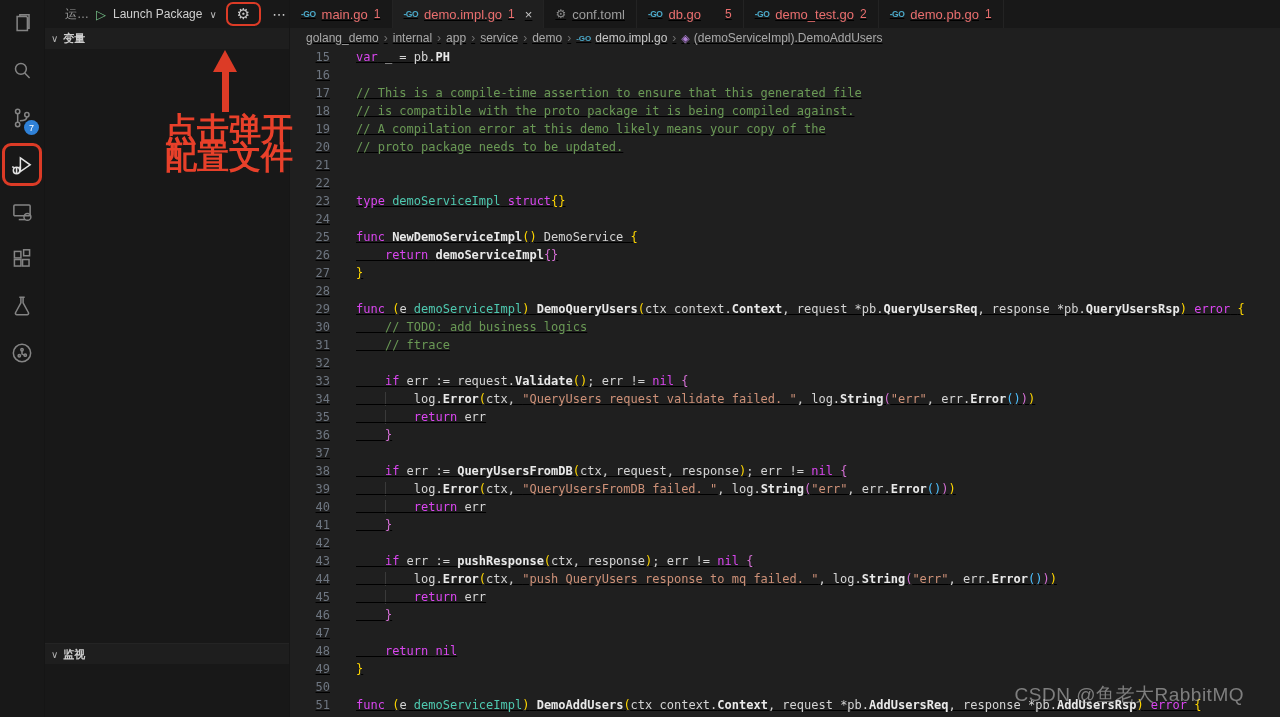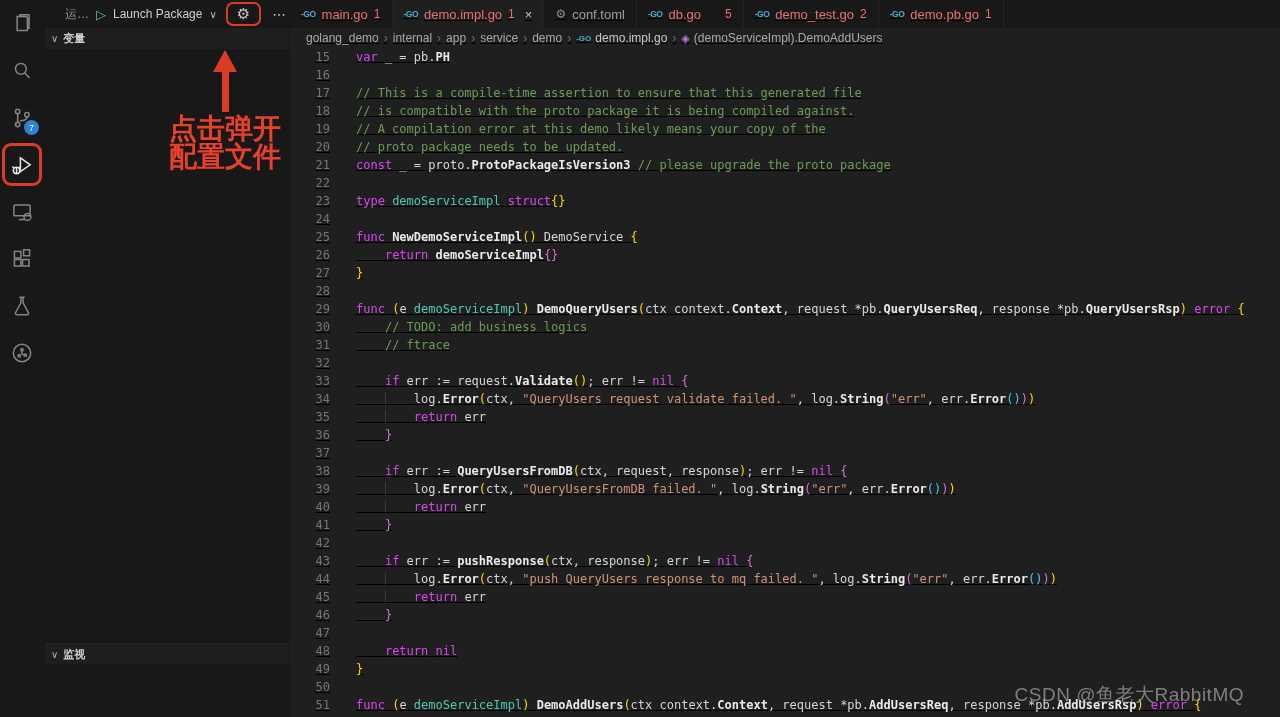--- a/index.html
+++ b/index.html
@@ -30,21 +30,21 @@
   .section-header { height:21px; flex:none; background:#1e1e1e; display:flex; align-items:center; gap:5px;
     color:#cccccc; font-size:11px; font-weight:bold; padding-left:6px; }
   .sh-chevron { color:#b0b0b0; font-size:10px; font-weight:normal; }
   .sidebar-body { flex:1; background:#181818; }
   .watch-header { border-top:1px solid #242424; }
   .watch-body { height:53px; flex:none; background:#181818; }
   
   .annot { position:absolute; left:120px; top:50px; width:120px; pointer-events:none; text-align:center; }
   .annot-head { width:0; height:0; margin:0 auto; border-left:12px solid transparent; border-right:12px solid transparent; border-bottom:22px solid #dc3b26; }
   .annot-shaft { width:7px; height:40px; background:#dc3b26; margin:0 auto; }
-  .annot-text { margin-top:3px; color:#e8402a; font-size:28px; font-weight:bold; line-height:28px; white-space:nowrap; }
+  .annot-text { margin-top:3px; color:#e8402a; font-size:32px; font-weight:bold; line-height:28px; white-space:nowrap; }
   
   .main { flex:1; min-width:0; display:flex; flex-direction:column;text-decoration:underline; }
   .tabbar { height:28px; flex:none; background:#181818; display:flex; font-size:13px; }
   .tab { display:flex; align-items:center; padding:0 11px; gap:6px; border-right:1px solid #232323; background:#181818; white-space:nowrap; }
   .tab.active { background:#1f1f1f; }
   .tab-go { color:#4ba8c8; font-size:8.5px; font-weight:bold; letter-spacing:-0.5px; }
   .tab-gear { color:#8a8a8a; font-size:12px; }
   .tab-name.err { color:#ea6f6f; }
   .tab-name.plain { color:#9d9d9d; }
   .tab-badge { color:#ea6f6f; font-size:12px; }
@@ -232,21 +232,21 @@
           <span>(demoServiceImpl).DemoAddUsers</span>
         </span>
       </div>
     <div class="code">
         <div class="code-line"><span class="ln">15</span><span class="lt"><span class="tok-kw">var</span><span class="tok-d"> _ = pb.</span><span class="tok-fn">PH</span></span></div>
         <div class="code-line"><span class="ln">16</span><span class="lt"></span></div>
         <div class="code-line"><span class="ln">17</span><span class="lt"><span class="tok-c">// This is a compile-time assertion to ensure that this generated file</span></span></div>
         <div class="code-line"><span class="ln">18</span><span class="lt"><span class="tok-c">// is compatible with the proto package it is being compiled against.</span></span></div>
         <div class="code-line"><span class="ln">19</span><span class="lt"><span class="tok-c">// A compilation error at this demo likely means your copy of the</span></span></div>
         <div class="code-line"><span class="ln">20</span><span class="lt"><span class="tok-c">// proto package needs to be updated.</span></span></div>
-        <div class="code-line"><span class="ln">21</span><span class="lt"><span class="tok-kw">const</span><span class="tok-d"> _ = proto.</span><span class="tok-fn">ProtoPackageIsVersion3</span><span class="tok-d"> </span><span class="tok-c">// please upgrade the proto package</span></span></div>
+        <div class="code-line"><span class="ln">21</span></div>
         <div class="code-line"><span class="ln">22</span><span class="lt"></span></div>
         <div class="code-line"><span class="ln">23</span><span class="lt"><span class="tok-kw">type</span><span class="tok-d"> </span><span class="tok-ty">demoServiceImpl</span><span class="tok-d"> </span><span class="tok-kw">struct</span><span class="tok-b1">{}</span></span></div>
         <div class="code-line"><span class="ln">24</span><span class="lt"></span></div>
         <div class="code-line"><span class="ln">25</span><span class="lt"><span class="tok-kw">func</span><span class="tok-d"> </span><span class="tok-fn">NewDemoServiceImpl</span><span class="tok-b1">()</span><span class="tok-d"> DemoService </span><span class="tok-b1">{</span></span></div>
         <div class="code-line"><span class="ln">26</span><span class="lt"><span class="tok-d">    </span><span class="tok-kw">return</span><span class="tok-d"> </span><span class="tok-fn">demoServiceImpl</span><span class="tok-b2">{}</span></span></div>
         <div class="code-line"><span class="ln">27</span><span class="lt"><span class="tok-b1">}</span></span></div>
         <div class="code-line"><span class="ln">28</span><span class="lt"></span></div>
         <div class="code-line"><span class="ln">29</span><span class="lt"><span class="tok-kw">func</span><span class="tok-d"> </span><span class="tok-b1">(</span><span class="tok-d">e </span><span class="tok-ty">demoServiceImpl</span><span class="tok-b1">)</span><span class="tok-d"> </span><span class="tok-fn">DemoQueryUsers</span><span class="tok-b1">(</span><span class="tok-d">ctx context.</span><span class="tok-fn">Context</span><span class="tok-d">, request *pb.</span><span class="tok-fn">QueryUsersReq</span><span class="tok-d">, response *pb.</span><span class="tok-fn">QueryUsersRsp</span><span class="tok-b1">)</span><span class="tok-d"> </span><span class="tok-kw">error</span><span class="tok-d"> </span><span class="tok-b1">{</span></span></div>
         <div class="code-line"><span class="ln">30</span><span class="lt"><span class="tok-d">    </span><span class="tok-c">// TODO: add business logics</span></span></div>
         <div class="code-line"><span class="ln">31</span><span class="lt"><span class="tok-d">    </span><span class="tok-c">// ftrace</span></span></div>

